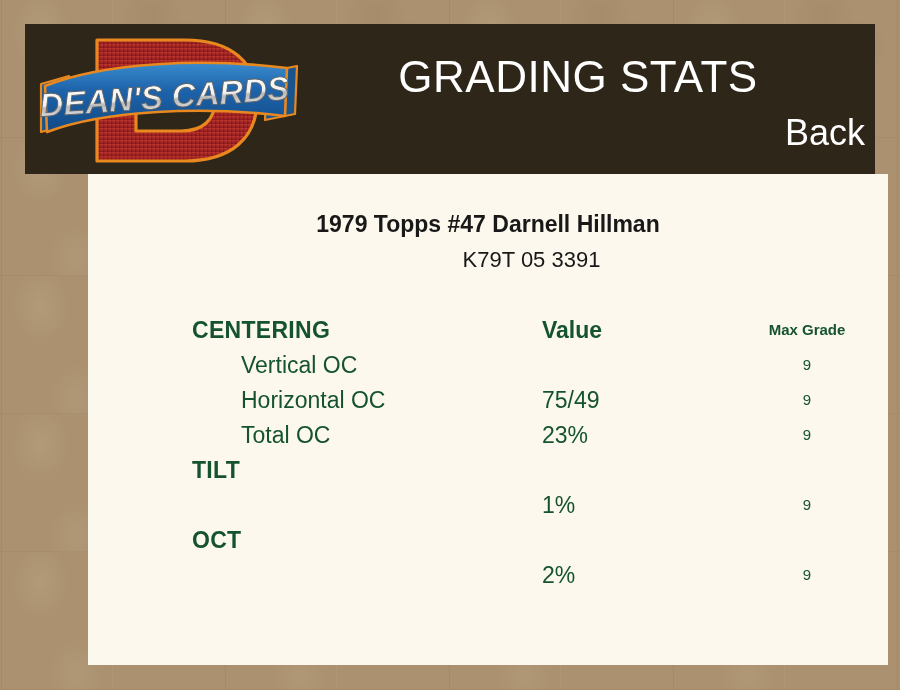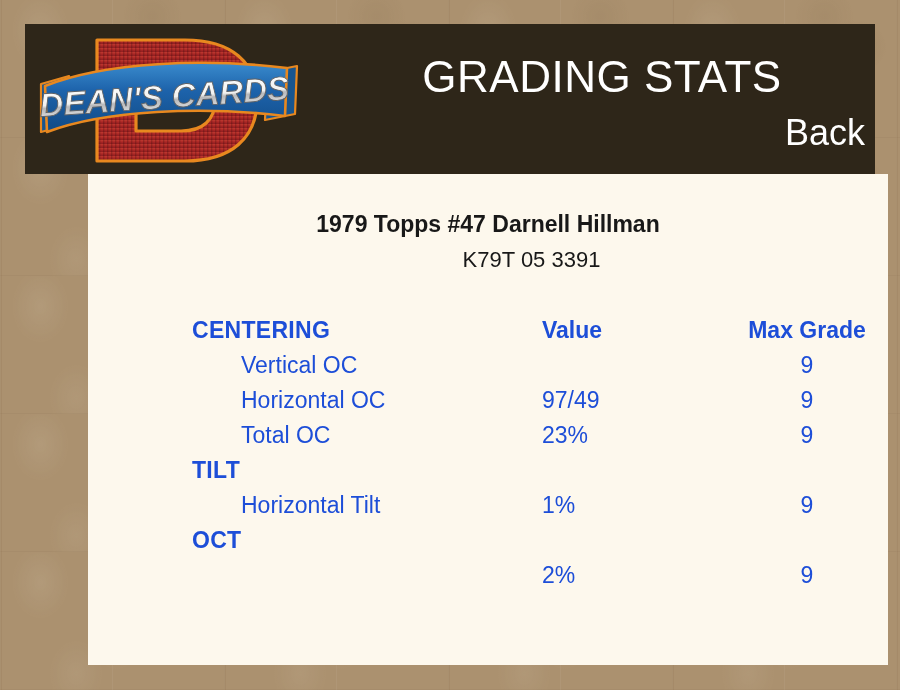--- a/index.html
+++ b/index.html
@@ -81,21 +81,21 @@
     position: absolute;
     left: 0;
     top: 0;
     width: 270px;
     height: 145px;
   }
 
   
   .header-title {
     position: absolute;
-    left: 322px;
+    left: 298px;
     top: 52px;
     width: 560px;
     text-align: center;
     color: #ffffff;
     font-size: 44px;
     line-height: 50px;
     letter-spacing: 0.5px;
     white-space: nowrap;
   }
   .header-subtitle {
@@ -148,21 +148,21 @@
   
   .stats {
     position: absolute;
     left: 104px;
     top: 140px;
     width: 700px;
   }
   .stats-row {
     position: relative;
     height: 35px;
-    color: #1d4ed8;
+    color: #14532d;
   }
   .col-label {
     position: absolute;
     left: 0;
     top: 0;
     font-size: 23px;
     line-height: 32px;
     white-space: nowrap;
   }
   .stats-row.group .col-label {
@@ -181,21 +181,21 @@
     font-size: 23px;
     line-height: 32px;
     white-space: nowrap;
   }
   .col-grade {
     position: absolute;
     left: 530px;
     top: 0;
     width: 170px;
     text-align: center;
-    font-size: 23px;
+    font-size: 15px;
     line-height: 32px;
     white-space: nowrap;
   }
   .stats-head .col-label,
   .stats-head .col-value,
   .stats-head .col-grade {
     font-weight: bold;
   }
 </style>
 </head>
@@ -271,36 +271,35 @@
         <span class="col-grade">Max Grade</span>
       </div>
 
       <div class="stats-row item">
         <span class="col-label">Vertical OC</span>
         <span class="col-grade">9</span>
       </div>
 
       <div class="stats-row item">
         <span class="col-label">Horizontal OC</span>
-        <span class="col-value">97/49</span>
+        <span class="col-value">75/49</span>
         <span class="col-grade">9</span>
       </div>
 
       <div class="stats-row item">
         <span class="col-label">Total OC</span>
         <span class="col-value">23%</span>
         <span class="col-grade">9</span>
       </div>
 
       <div class="stats-row group">
         <span class="col-label">TILT</span>
       </div>
 
       <div class="stats-row item">
-        <span class="col-label">Horizontal Tilt</span>
         <span class="col-value">1%</span>
         <span class="col-grade">9</span>
       </div>
 
       <div class="stats-row group">
         <span class="col-label">OCT</span>
       </div>
 
       <div class="stats-row item">
         <span class="col-value">2%</span>

